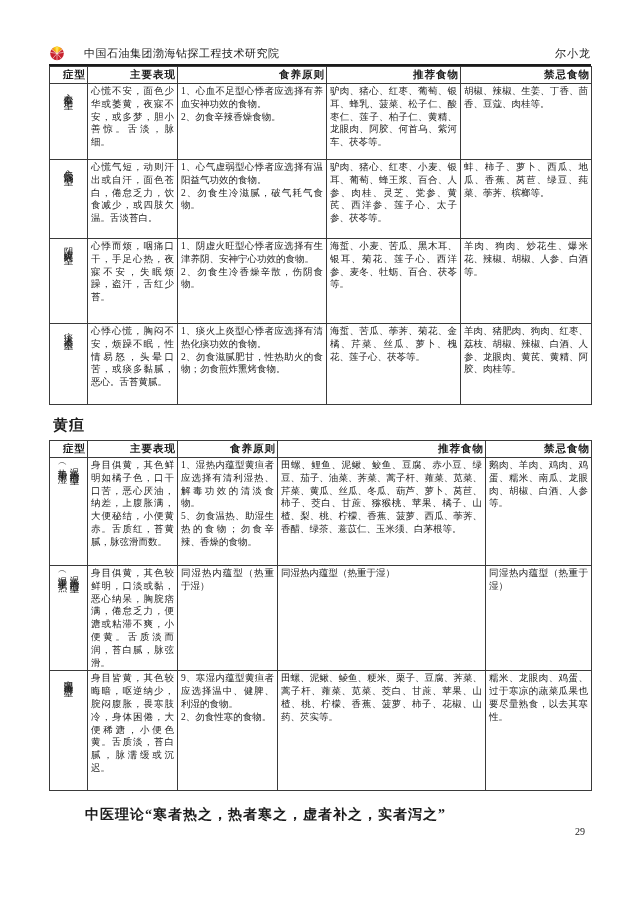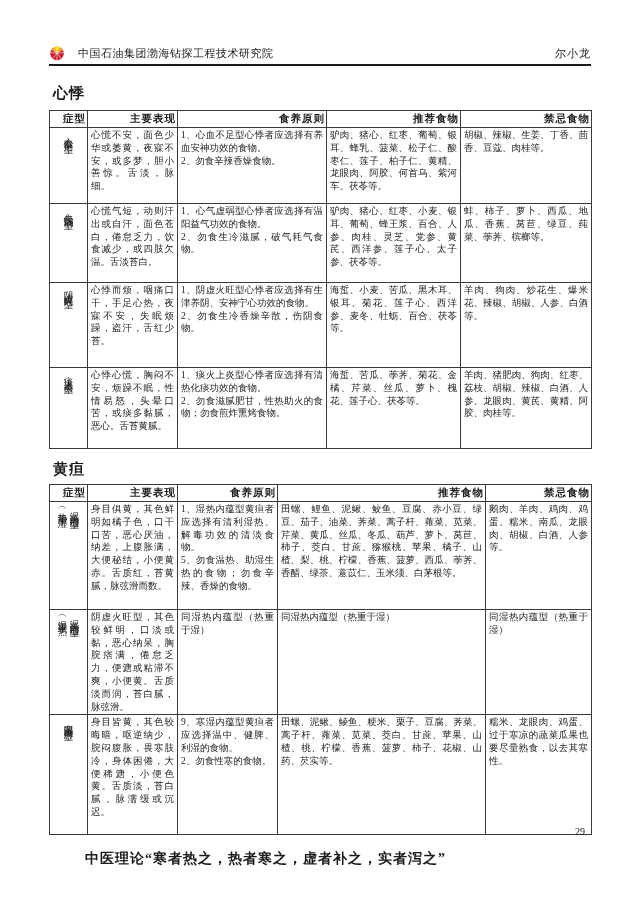--- a/index.html
+++ b/index.html
@@ -6,21 +6,21 @@
   .page{
     position:relative;width:640px;height:904px;margin:0 auto;background:#ffffff;
     font-family:"Liberation Serif","DejaVu Serif",serif;color:#1b1b1b;overflow:hidden;
   }
   .content{position:absolute;left:49px;top:0;width:542px;}
   
   .docheader{
     display:flex;justify-content:space-between;align-items:flex-end;
     margin-top:46px;border-bottom:2px solid #1a1a1a;padding-bottom:3px;
   }
-  .hleft{display:flex;align-items:flex-start;gap:13px;}
+  .hleft{display:flex;align-items:flex-start;gap:19px;}
   .institute{font-size:11px;letter-spacing:0.5px;}
   .author{font-size:11px;letter-spacing:1px;}
   .logo{width:16px;height:15px;display:inline-block;}
   
   .sec-title{font-size:15px;font-weight:bold;margin:18px 0 7px 4px;letter-spacing:1px;}
   .sec-title.second{margin-top:11px;margin-bottom:5px;}
   
   table.t{border-collapse:collapse;width:542px;table-layout:fixed;font-size:9.5px;line-height:12.8px;}
   table.t th,table.t td{border:1px solid #3a3a3a;padding:1px 3px;vertical-align:top;overflow:hidden;word-break:break-all;}
   table.t th{font-weight:bold;text-align:right;vertical-align:middle;font-size:10.5px;padding:1px;letter-spacing:1px;}
@@ -55,21 +55,20 @@
               <line x1="10" y1="9.5" x2="16" y2="16.5"></line>
               <line x1="10" y1="9.5" x2="10" y2="18.1"></line>
             </g>
           </svg>
         </span>
         <span class="institute">中国石油集团渤海钻探工程技术研究院</span>
       </div>
       <span class="author">尔小龙</span>
     </div>
 
-    <div class="sec-title">心悸</div>
 
     <table class="t">
       <colgroup>
           <col style="width:38px">
           <col style="width:90px">
           <col style="width:149px">
           <col style="width:134px">
           <col style="width:131px">
         </colgroup>
       <tbody>
@@ -150,21 +149,21 @@
           <span class="pline">1、湿热内蕴型黄疸者应选择有清利湿热、解毒功效的清淡食物。</span>
           <span class="pline">5、勿食温热、助湿生热的食物；勿食辛辣、香燥的食物。</span>
         </td>
         <td class="body">田螺、鲤鱼、泥鳅、鲛鱼、豆腐、赤小豆、绿豆、茄子、油菜、荠菜、蒿子杆、蕹菜、苋菜、芹菜、黄瓜、丝瓜、冬瓜、葫芦、萝卜、莴苣、柿子、茭白、甘蔗、猕猴桃、苹果、橘子、山楂、梨、桃、柠檬、香蕉、菠萝、西瓜、荸荠、香醋、绿茶、薏苡仁、玉米须、白茅根等。</td>
         <td class="body">鹅肉、羊肉、鸡肉、鸡蛋、糯米、南瓜、龙眼肉、胡椒、白酒、人参等。</td>
       </tr>
       <tr style="height:85px">
         <td class="vcell">
           <span class="vtext"><span>湿热内蕴型</span><br><span>（湿重于热）</span></span>
         </td>
-        <td class="body">阴虚火旺型，其色较鲜明，口淡或黏，恶心纳呆，胸脘痞满，倦怠乏力，便溏或粘滞不爽，小便黄。舌质淡而润，苔白腻，脉弦滑。</td>
+        <td class="body">身目俱黄，其色较鲜明，口淡或黏，恶心纳呆，胸脘痞满，倦怠乏力，便溏或粘滞不爽，小便黄。舌质淡而润，苔白腻，脉弦滑。</td>
         <td class="body">
           <span class="pline">同湿热内蕴型（热重于湿）</span>
         </td>
         <td class="body">同湿热内蕴型（热重于湿）</td>
         <td class="body">同湿热内蕴型（热重于湿）</td>
       </tr>
       <tr style="height:120px">
         <td class="vcell"><span class="vtext">寒湿困脾型</span></td>
         <td class="body">身目皆黄，其色较晦暗，呕逆纳少，脘闷腹胀，畏寒肢冷，身体困倦，大便稀溏，小便色黄。舌质淡，苔白腻，脉濡缓或沉迟。</td>
         <td class="body">

